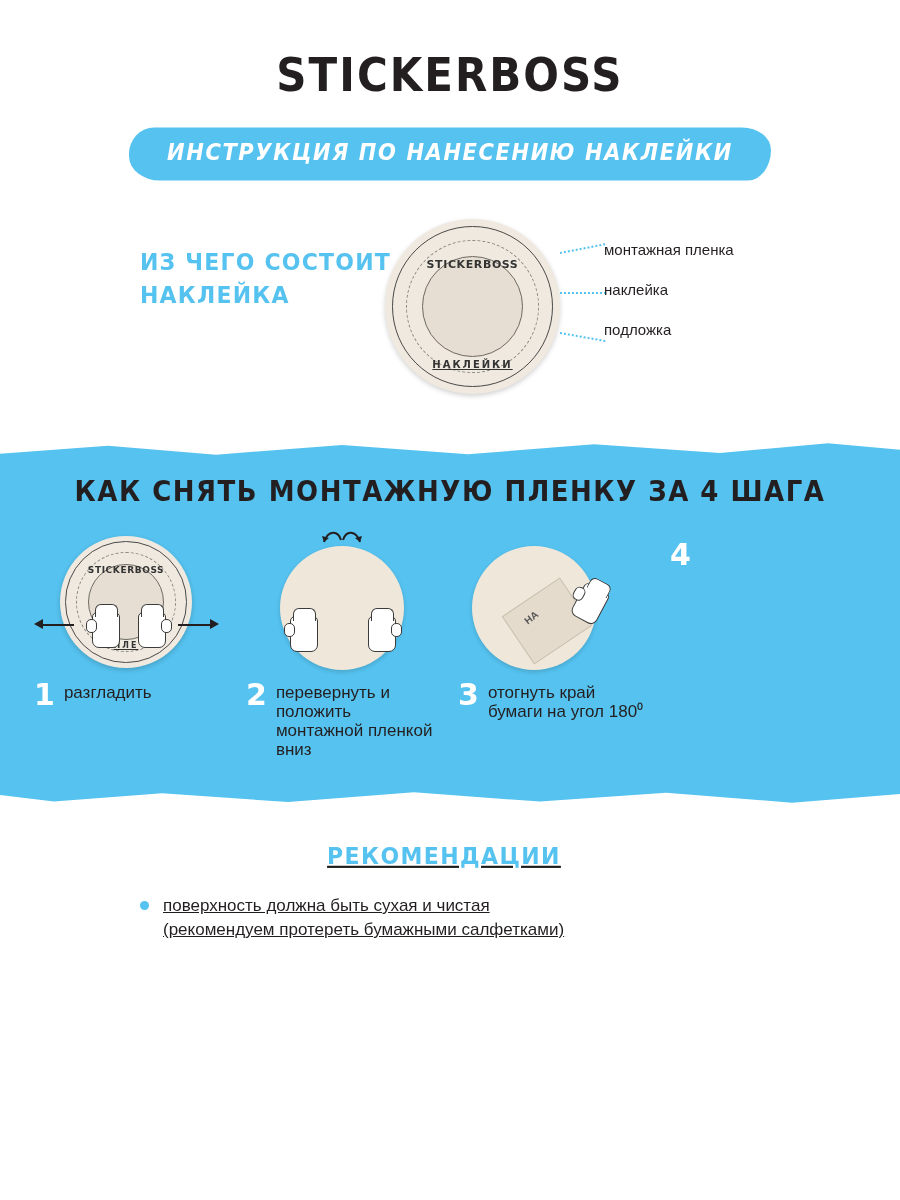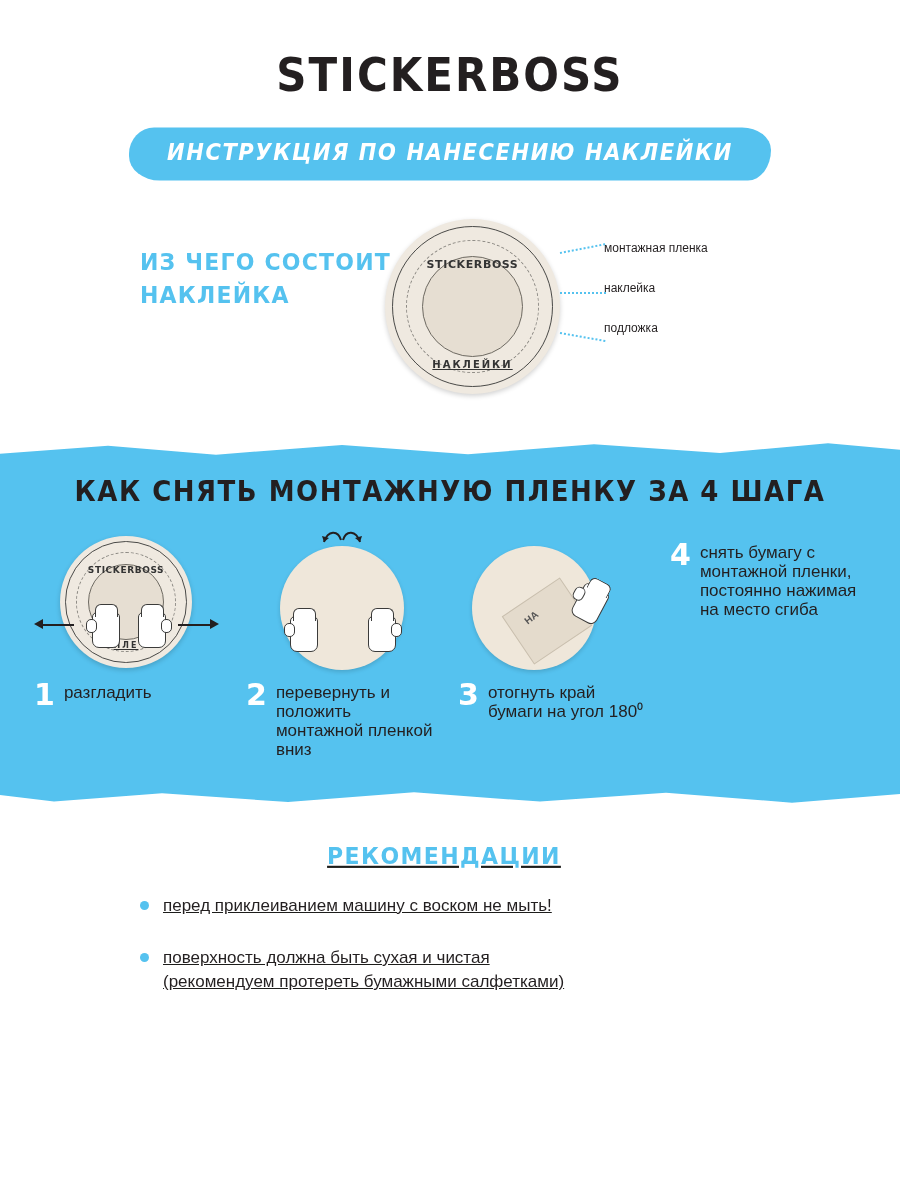--- a/index.html
+++ b/index.html
@@ -138,21 +138,21 @@
     position: absolute;
     left: 0;
     top: 11px;
     width: 36px;
     border-top: 2px dotted #55c2ef;
   }
   .callout .label {
     position: absolute;
     left: 44px;
     top: 0;
-    font-size: 12px;
+    font-size: 15px;
     color: #231f20;
   }
   .callout.c1 .dots { width: 46px; transform: rotate(-11deg); transform-origin: left center; }
   .callout.c2 .dots { width: 46px; }
   .callout.c3 .dots { width: 46px; transform: rotate(10deg); transform-origin: left center; }
 
   
   .blue-band {
     position: relative;
     background: #55c2ef;
@@ -402,35 +402,27 @@
         <div class="step-num">3</div>
         <div class="step-text">отогнуть край
 бумаги на
 угол 180⁰</div>
       </div>
     </div>
 
     <div class="step">
       <div class="step-caption">
         <div class="step-num">4</div>
-        <div class="step-text">снять бумагу с
-монтажной пленки,
-постоянно нажимая
-на место сгиба</div>
       </div>
     </div>
 
   </div>
 </div>
 
 <div class="recs">
   <div class="recs-heading">РЕКОМЕНДАЦИИ</div>
 
-  <div class="rec-item">
-    <span class="rec-bullet"></span>
-    <span class="rec-text">перед приклеиванием машину с воском не мыть!</span>
-  </div>
   <div class="rec-item">
     <span class="rec-bullet"></span>
     <span class="rec-text">поверхность должна быть сухая и чистая
 (рекомендуем протереть бумажными салфетками)</span>
   </div>
 </div>
 
 </body></html>

